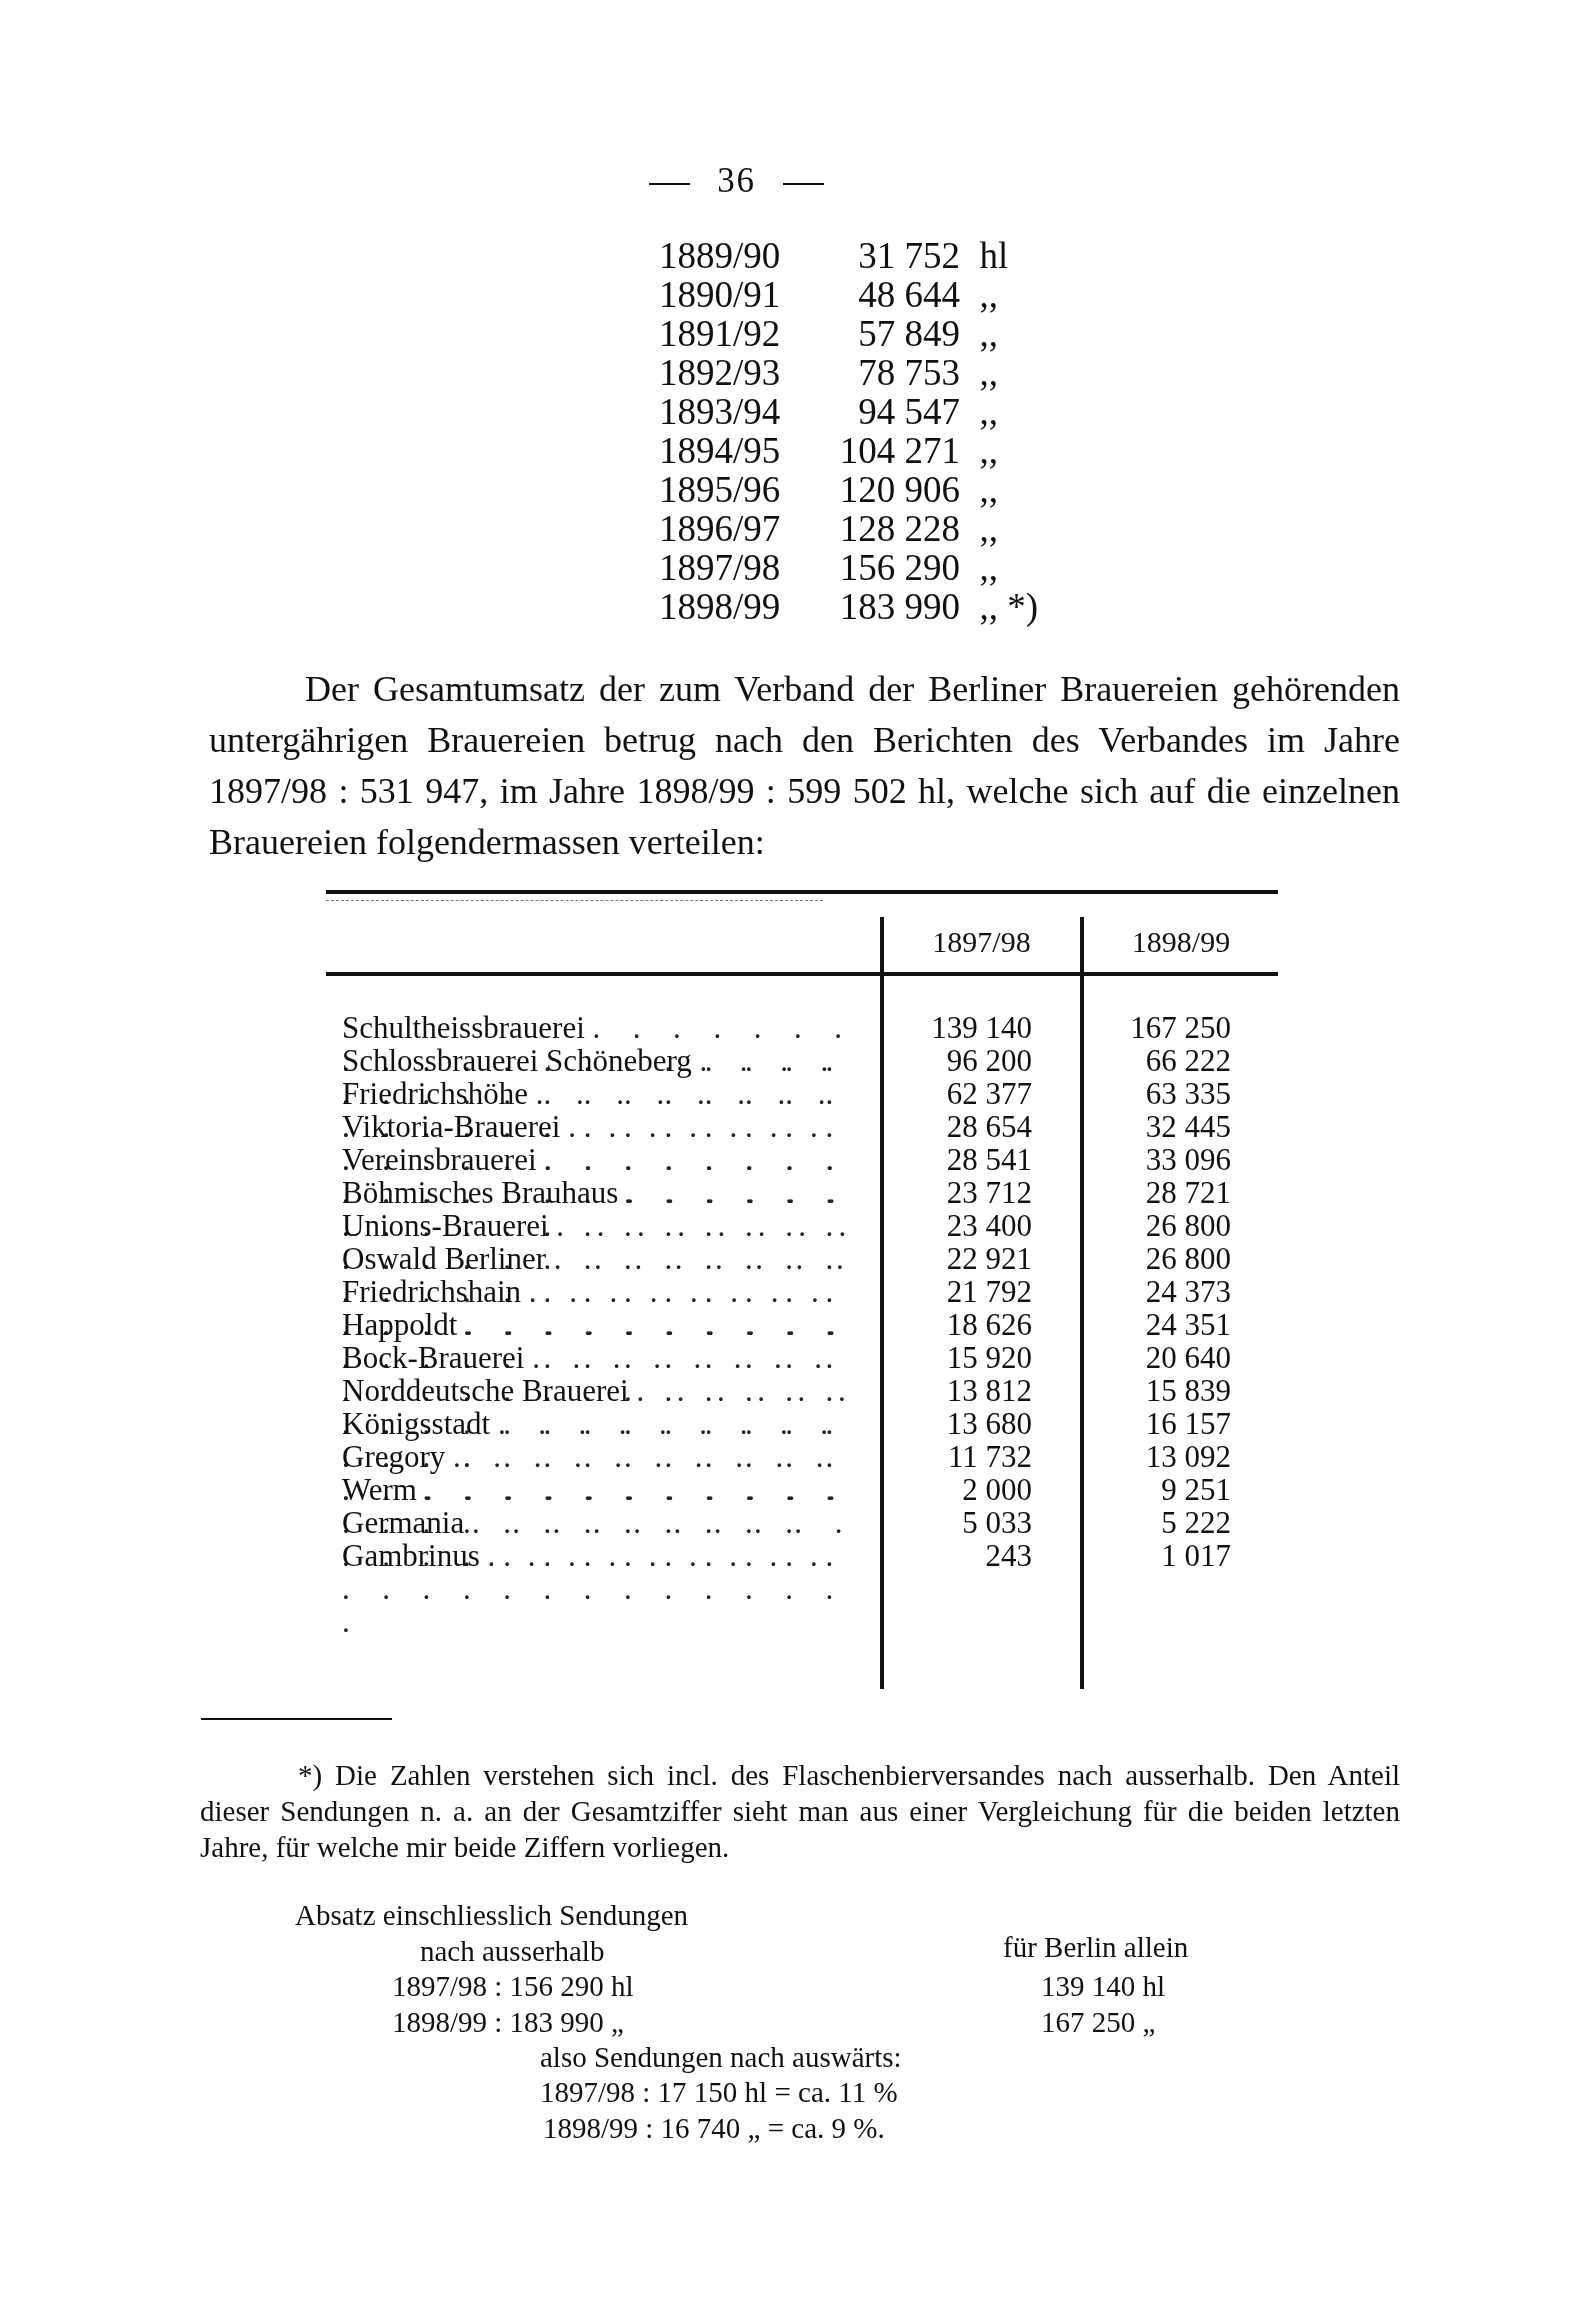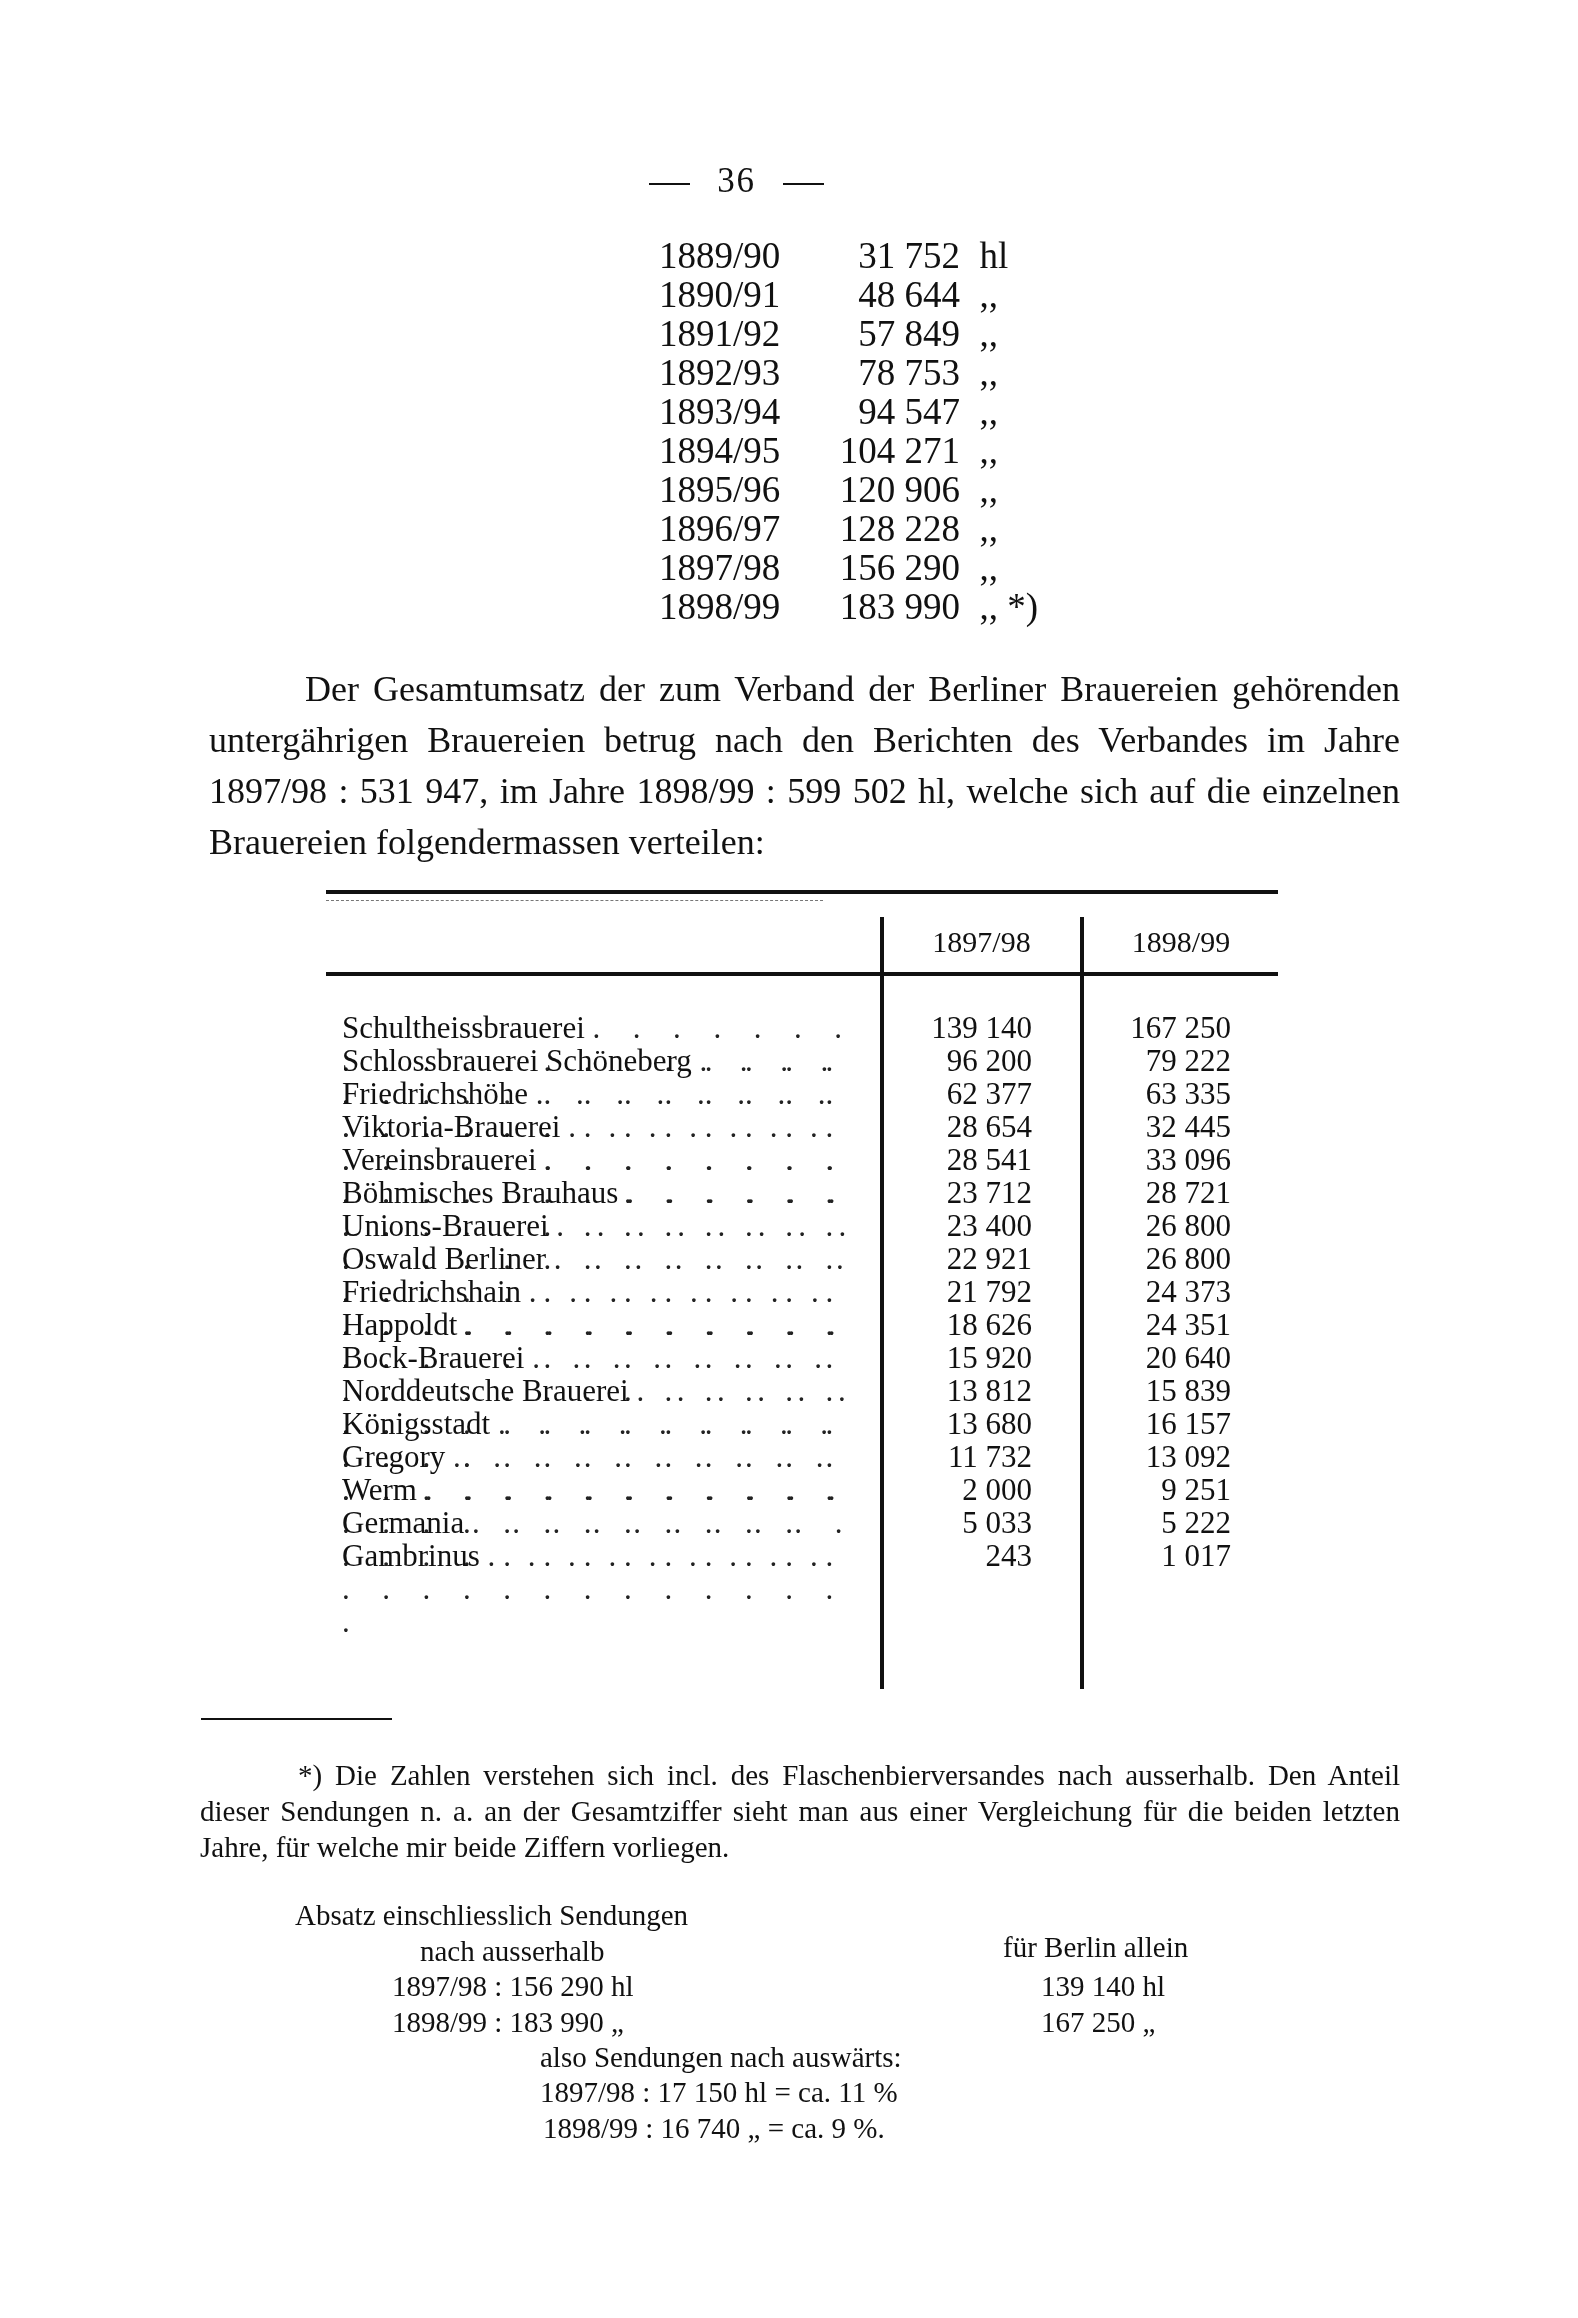--- a/index.html
+++ b/index.html
@@ -119,21 +119,21 @@
 
   <div class="tbody">
     <div class="tr">
         <span class="name"><span>Schultheissbrauerei</span> <span class="dots">. . . . . . . . . . . . . . . . . . . . . . .</span></span>
         <span class="v1">139 140</span>
         <span class="v2">167 250</span>
       </div>
     <div class="tr">
         <span class="name"><span>Schlossbrauerei Schöneberg</span> <span class="dots">. . . . . . . . . . . . . . . . . . . . . . .</span></span>
         <span class="v1">96 200</span>
-        <span class="v2">79 222</span>
+        <span class="v2">66 222</span>
       </div>
     <div class="tr">
         <span class="name"><span>Friedrichshöhe</span> <span class="dots">. . . . . . . . . . . . . . . . . . . . . . .</span></span>
         <span class="v1">62 377</span>
         <span class="v2">63 335</span>
       </div>
     <div class="tr">
         <span class="name"><span>Viktoria-Brauerei</span> <span class="dots">. . . . . . . . . . . . . . . . . . . . . . .</span></span>
         <span class="v1">28 654</span>
         <span class="v2">32 445</span>

